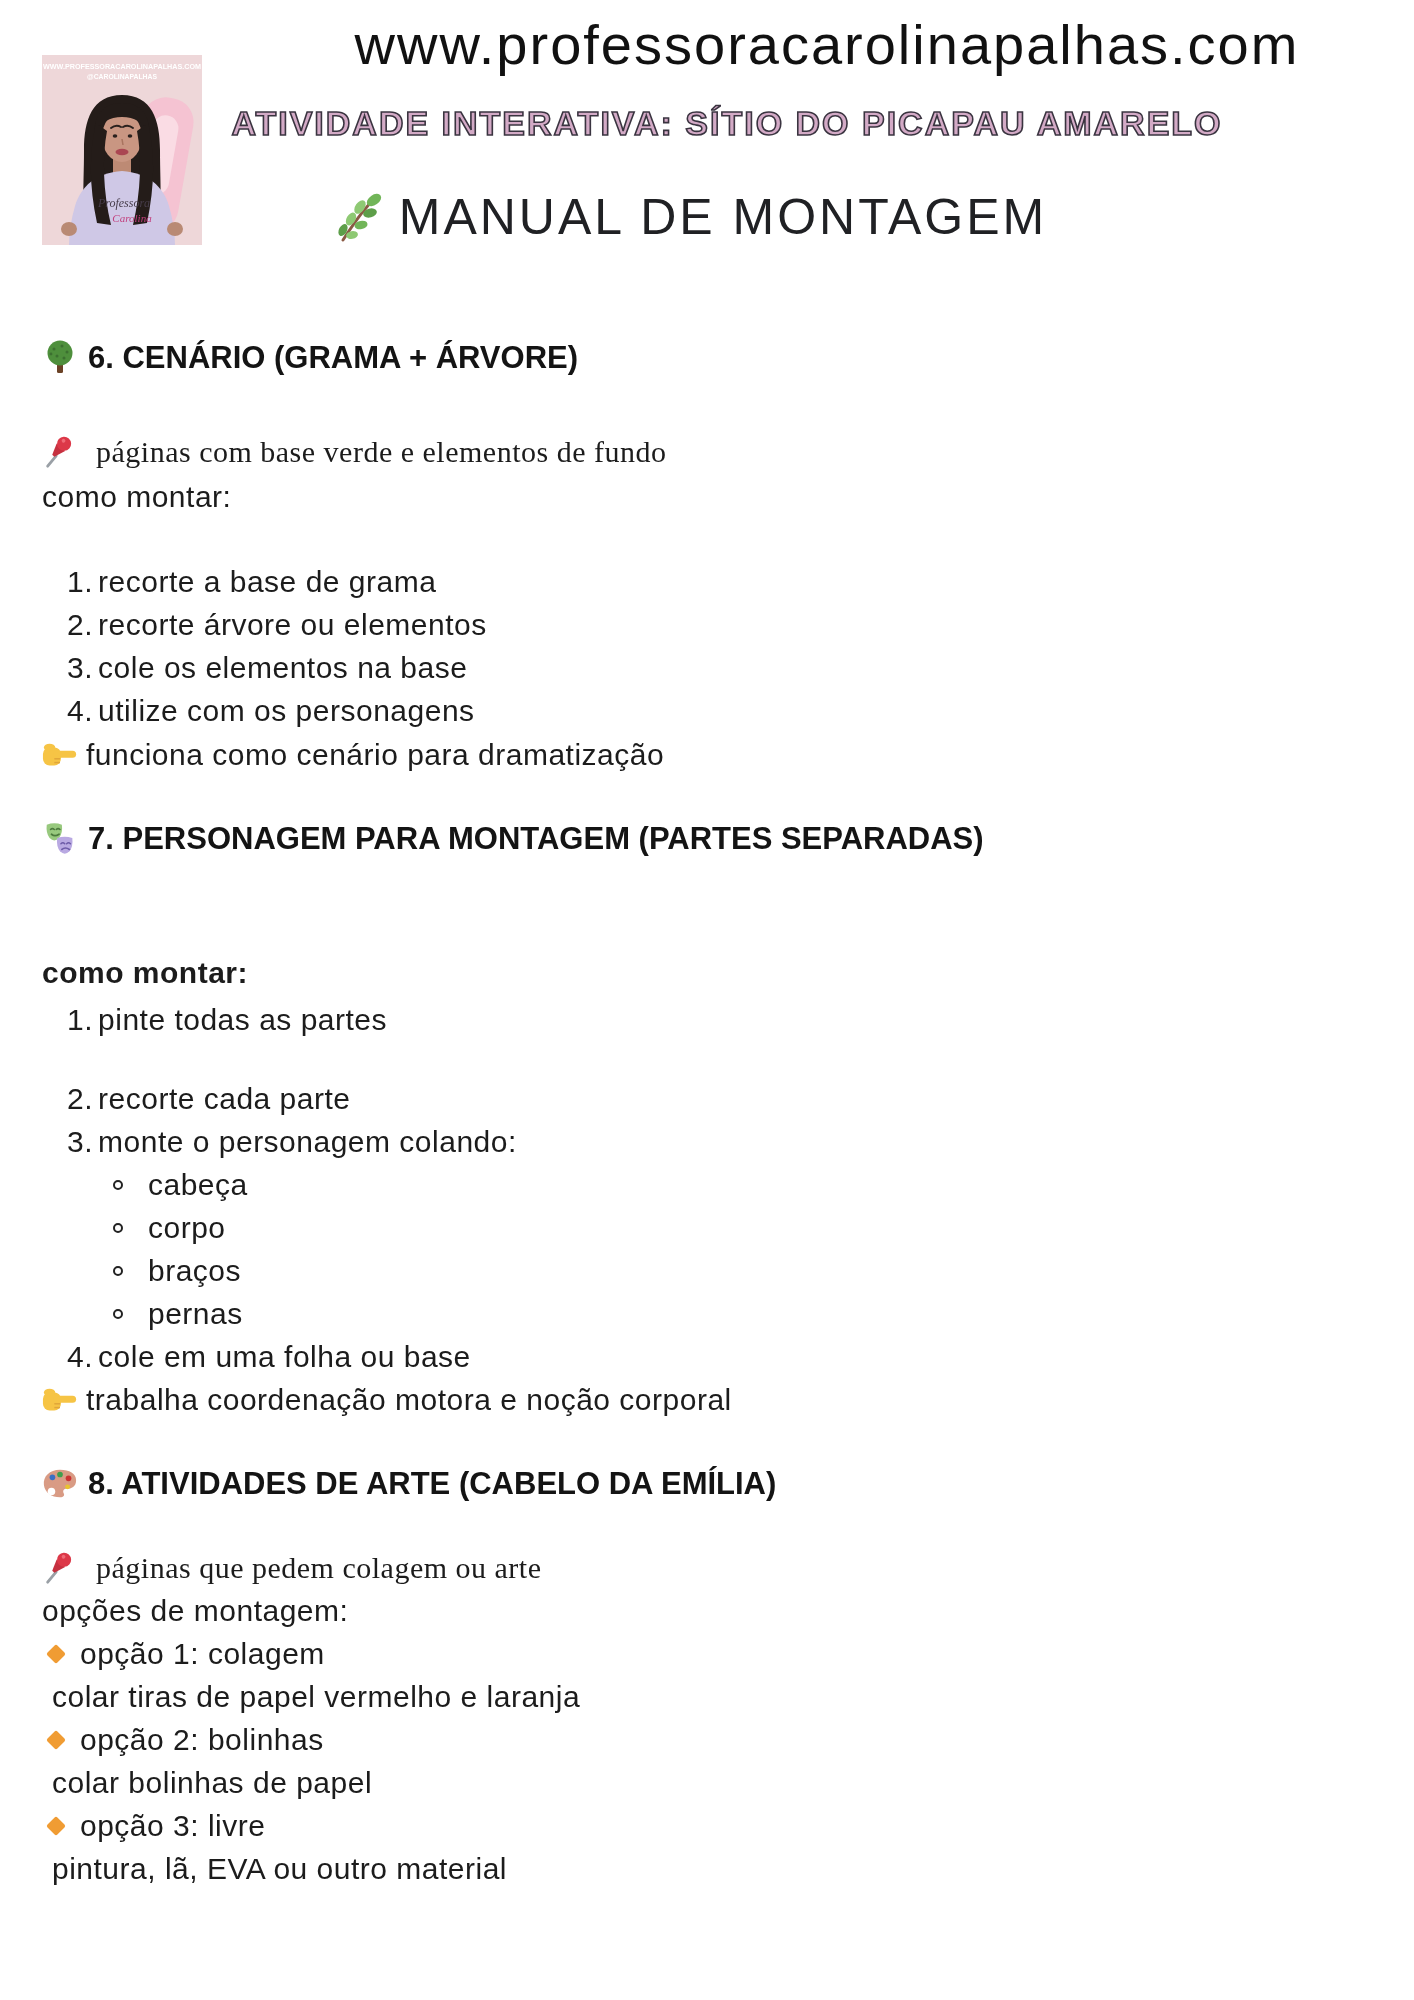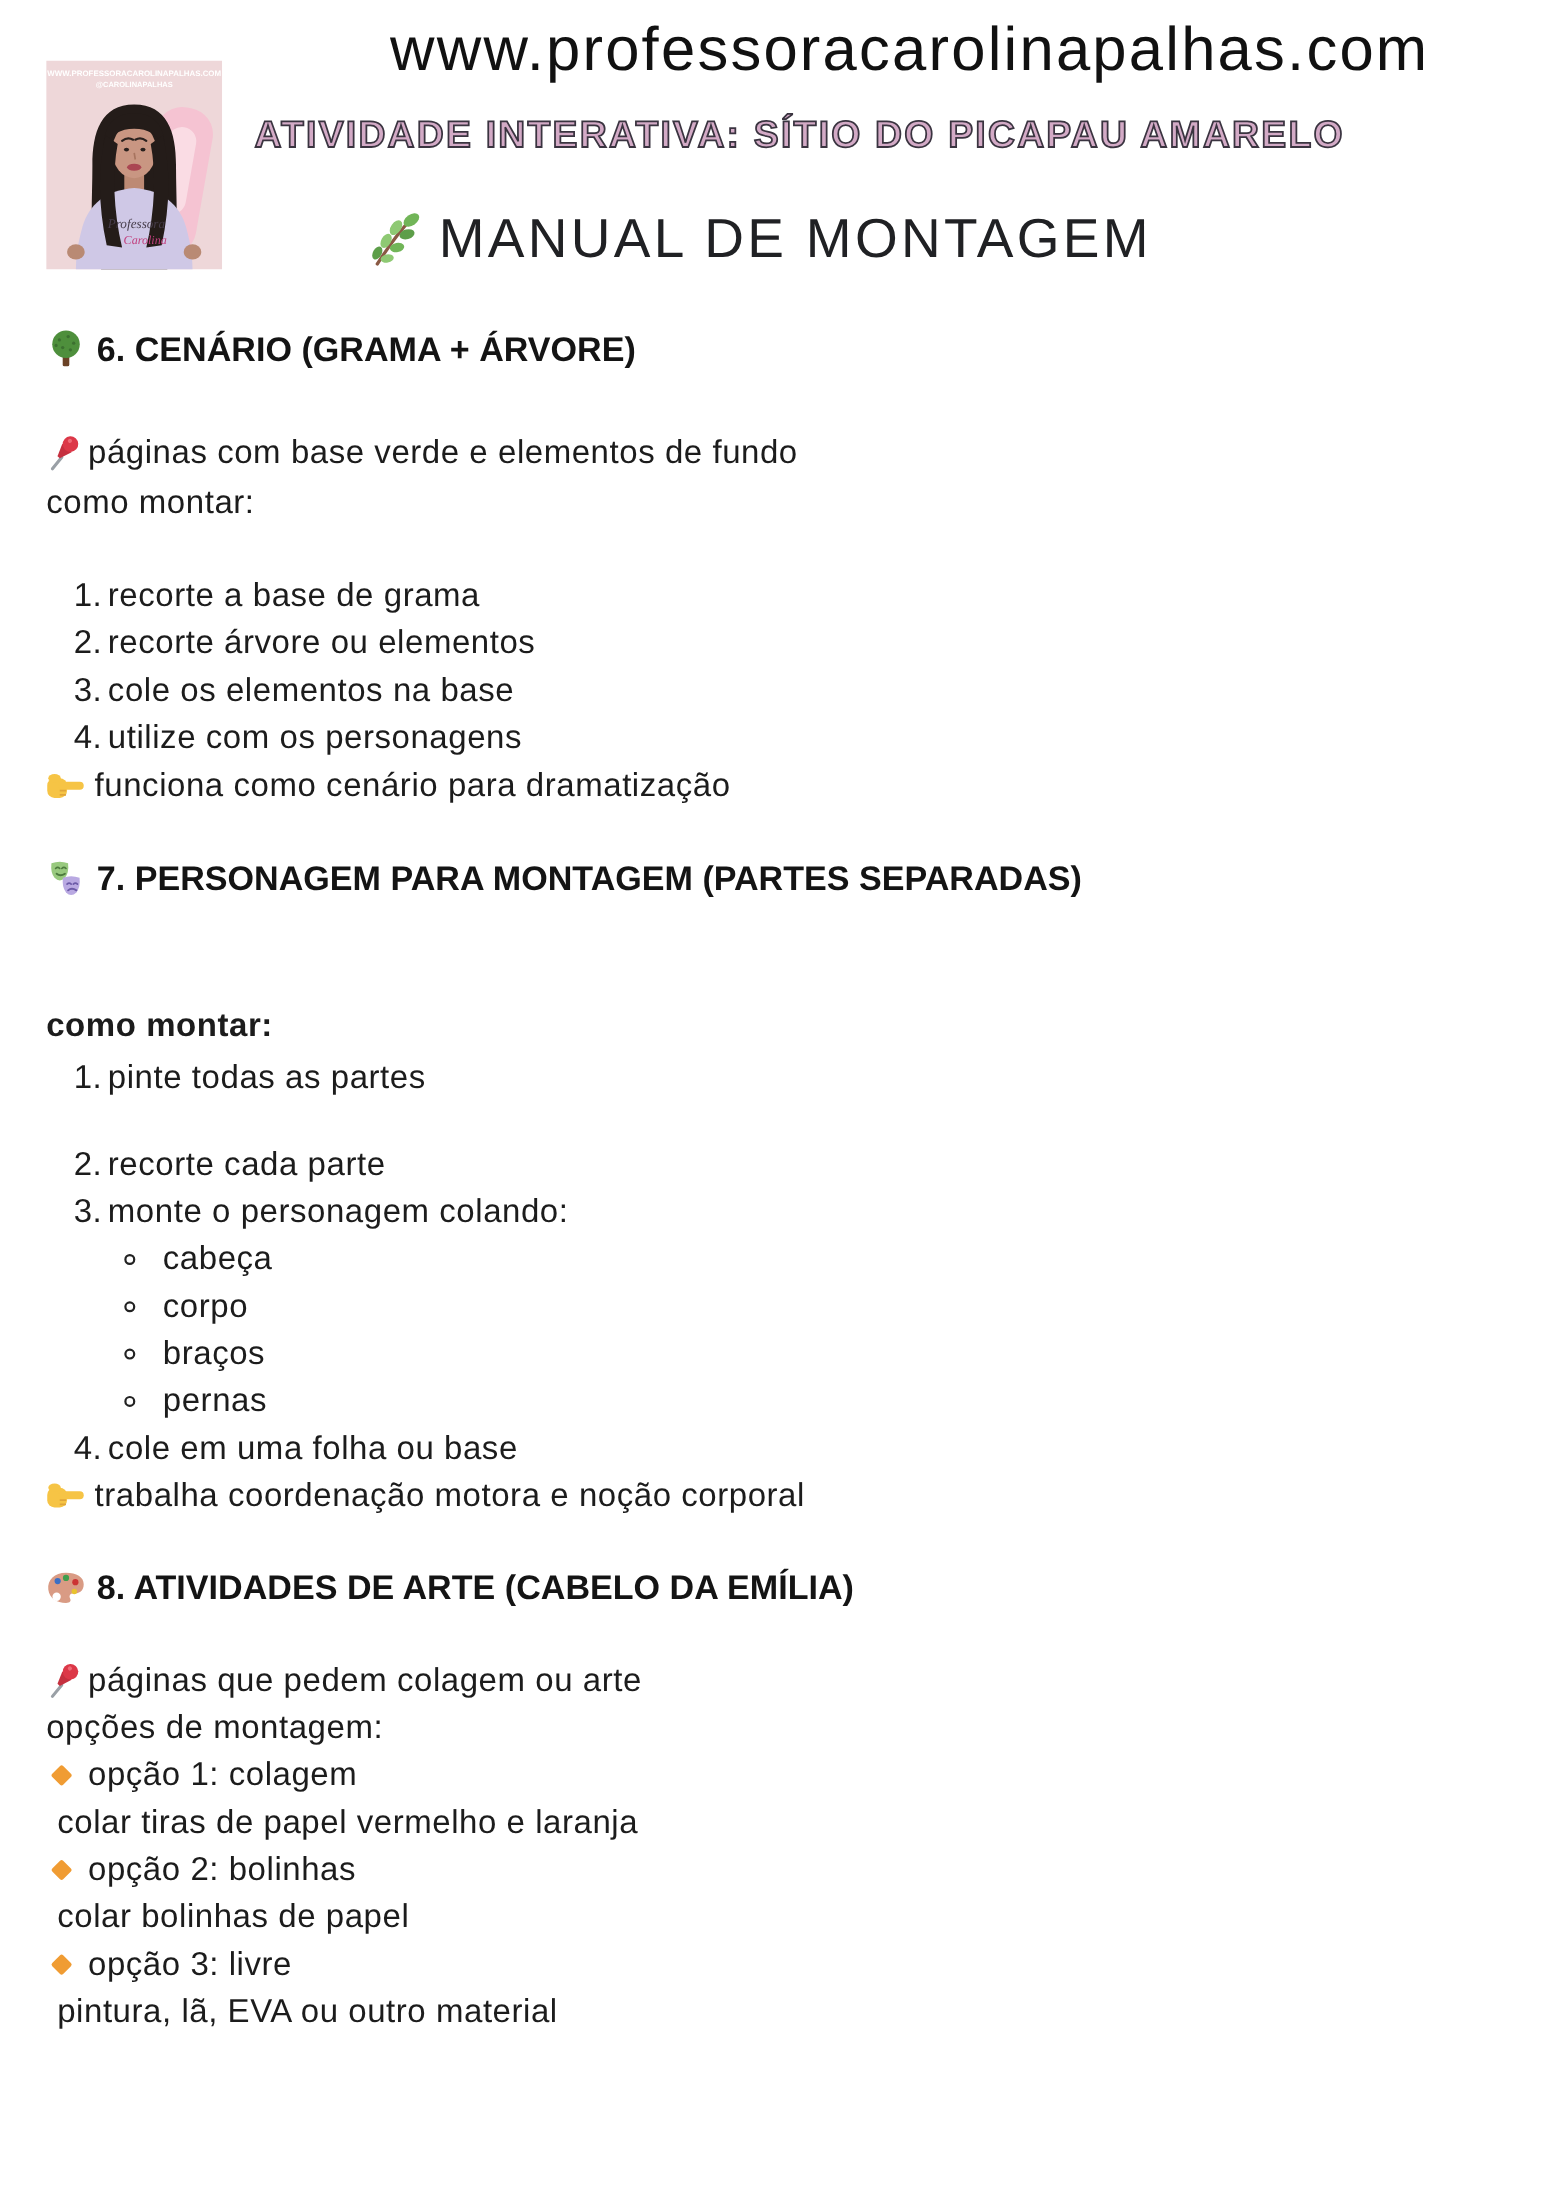--- a/index.html
+++ b/index.html
@@ -21,26 +21,26 @@
   }
   .main-title{
     position:absolute;left:0;top:188px;width:1378px;text-align:center;white-space:nowrap;
     font-size:50px;letter-spacing:3px;color:#202124;
   }
   .main-title .icon{width:54px;height:54px;vertical-align:-10px;margin-right:14px;}
   
   .body-col{position:absolute;left:42px;top:0;width:1330px;height:2000px;}
   .line{
     position:absolute;left:0;height:36px;display:flex;align-items:center;
-    font-size:30px;letter-spacing:.5px;white-space:nowrap;color:#1c1c1c;
+    font-size:30px;letter-spacing:.5px;white-space:nowrap;color:#1c1c1c;margin-top:40px;
   }
   .line .icon{flex:0 0 auto;}
   .heading{font-weight:bold;font-size:31px;letter-spacing:0;color:#141414;gap:10px;}
   .heading .icon{width:36px;height:38px;}
-  .pin-line{gap:4px;}
+  .pin-line{gap:20px;font-family:Liberation Serif, serif;}
   .pin-line .icon{width:34px;height:38px;}
   .note{gap:8px;}
   .note .icon{width:36px;height:30px;}
   .bold{font-weight:bold;}
   .steps{counter-reset:step;}
   .step{left:25px;}
   .step::before{counter-increment:step;content:counter(step) ".";margin-right:5px;}
   .sub{left:71px;gap:25px;}
   .ring{
     width:10px;height:10px;border:2px solid #222;border-radius:50%;

